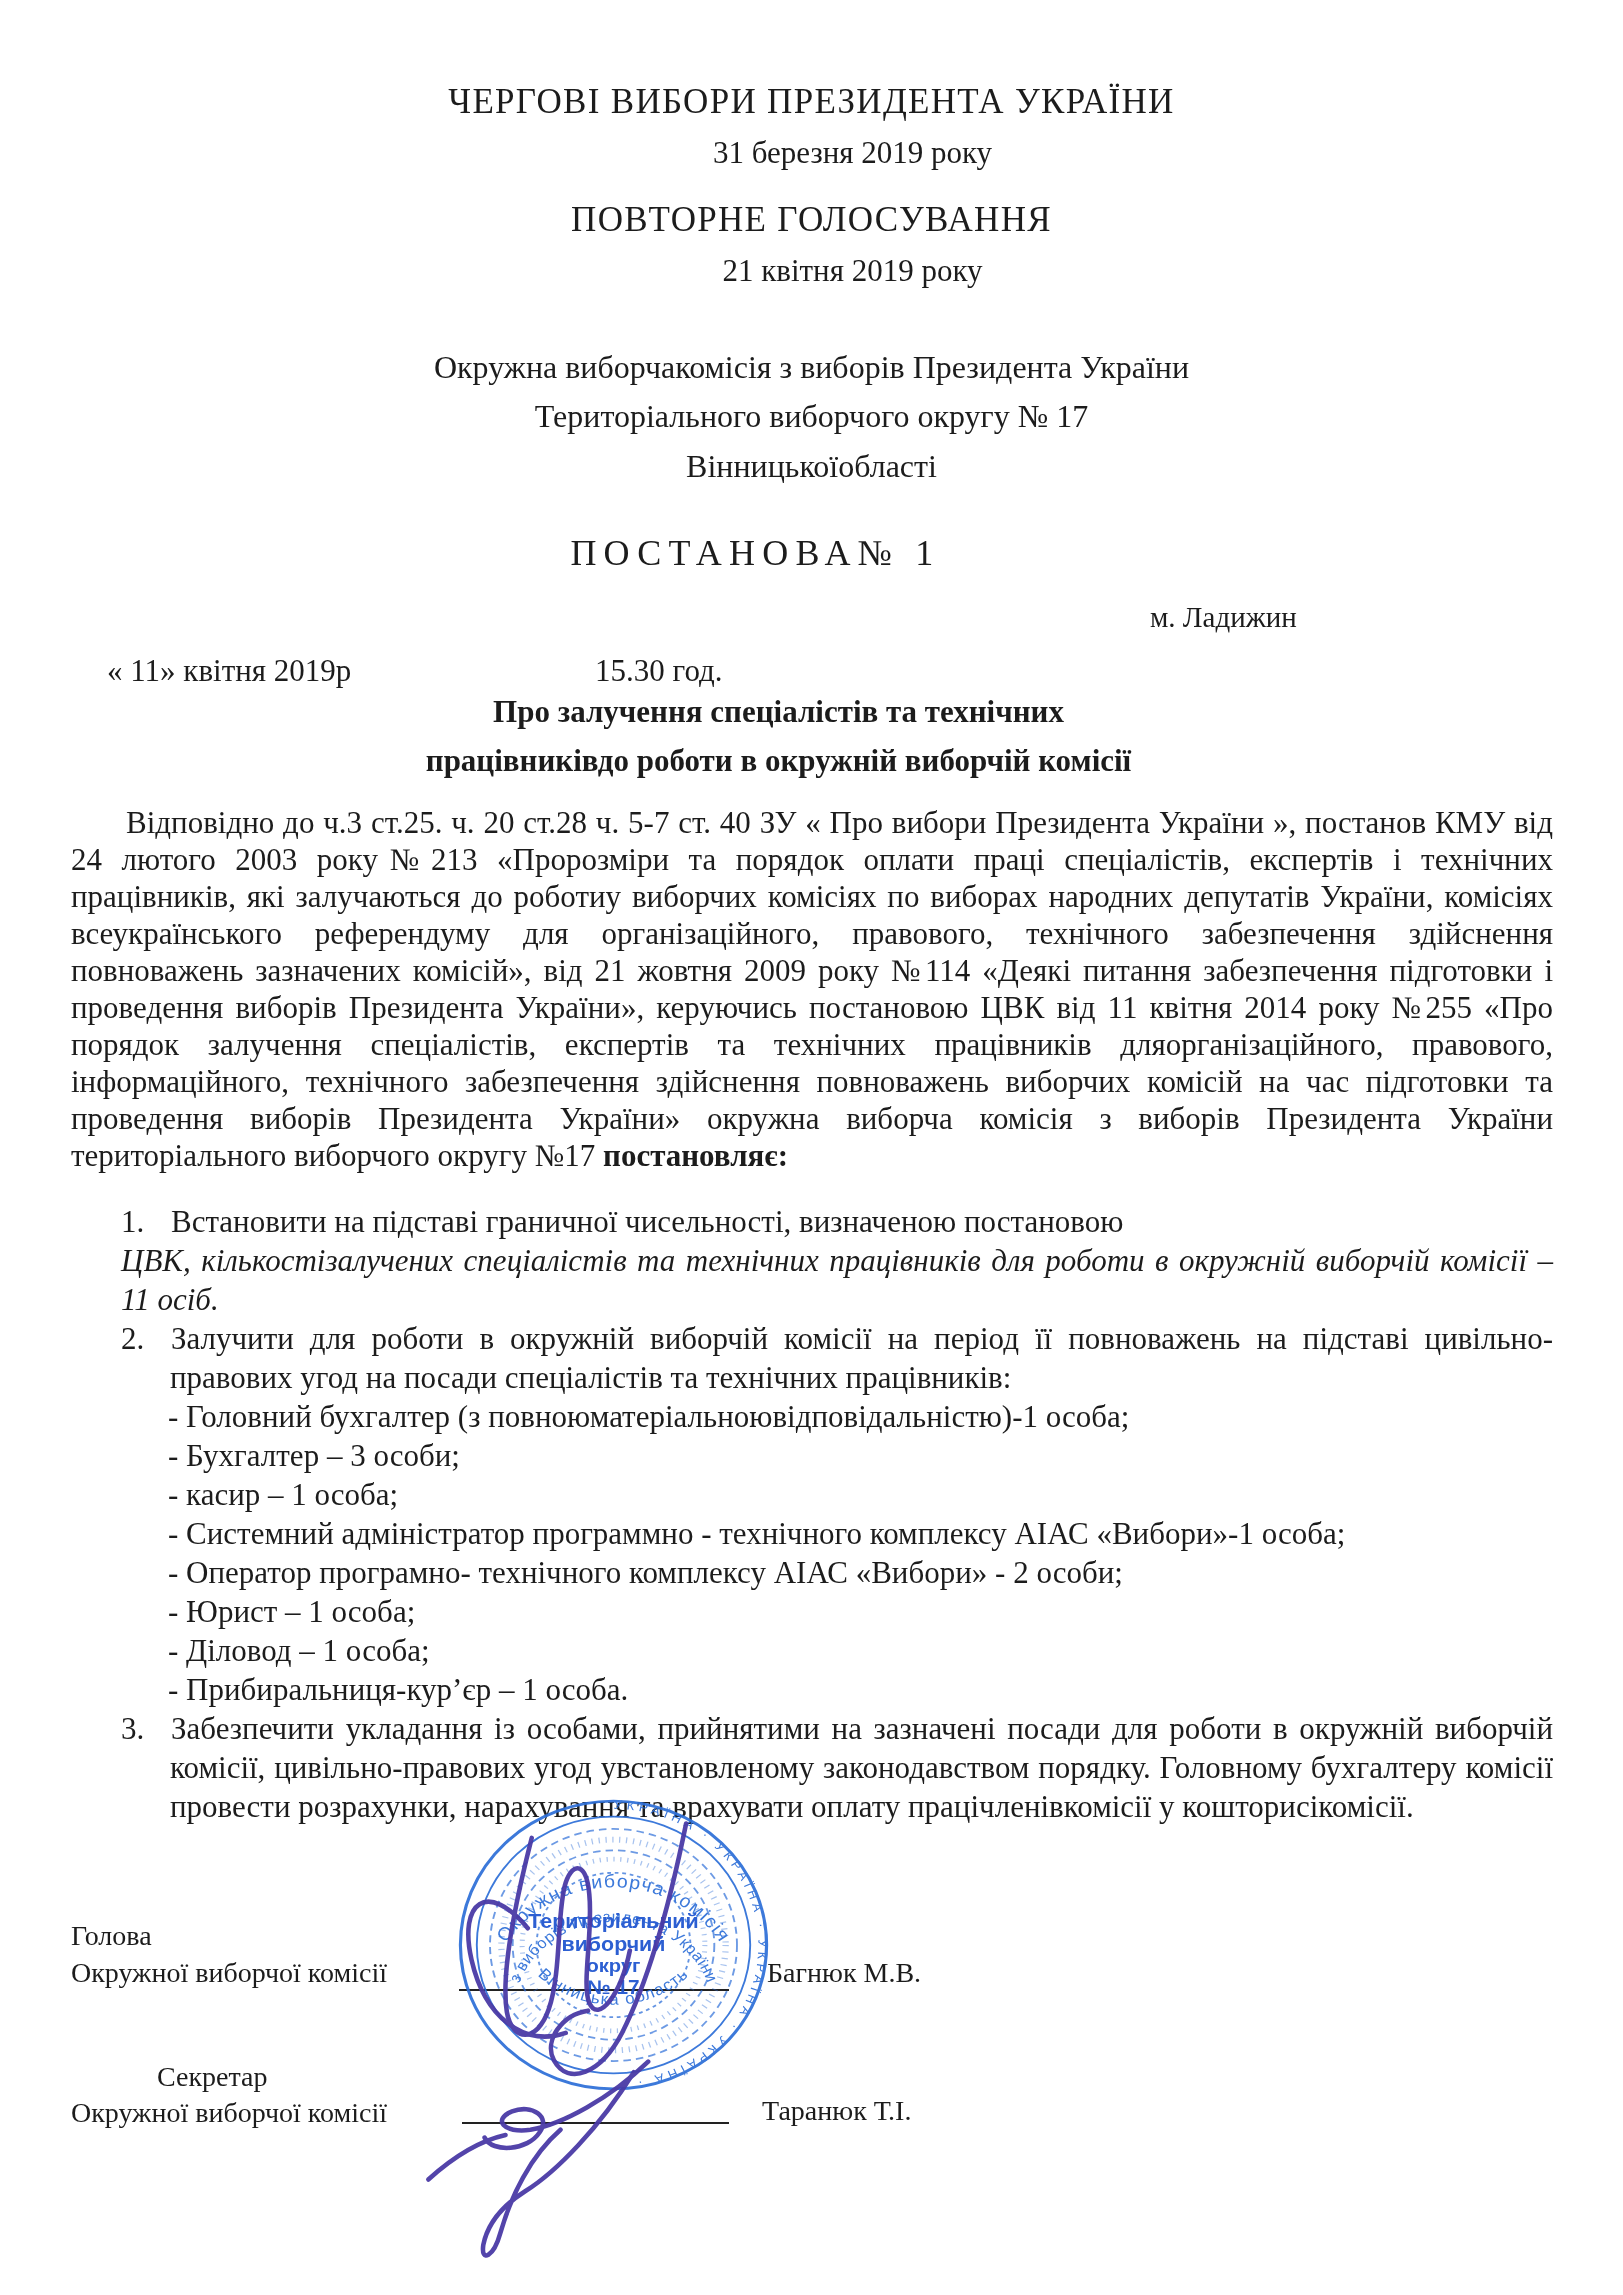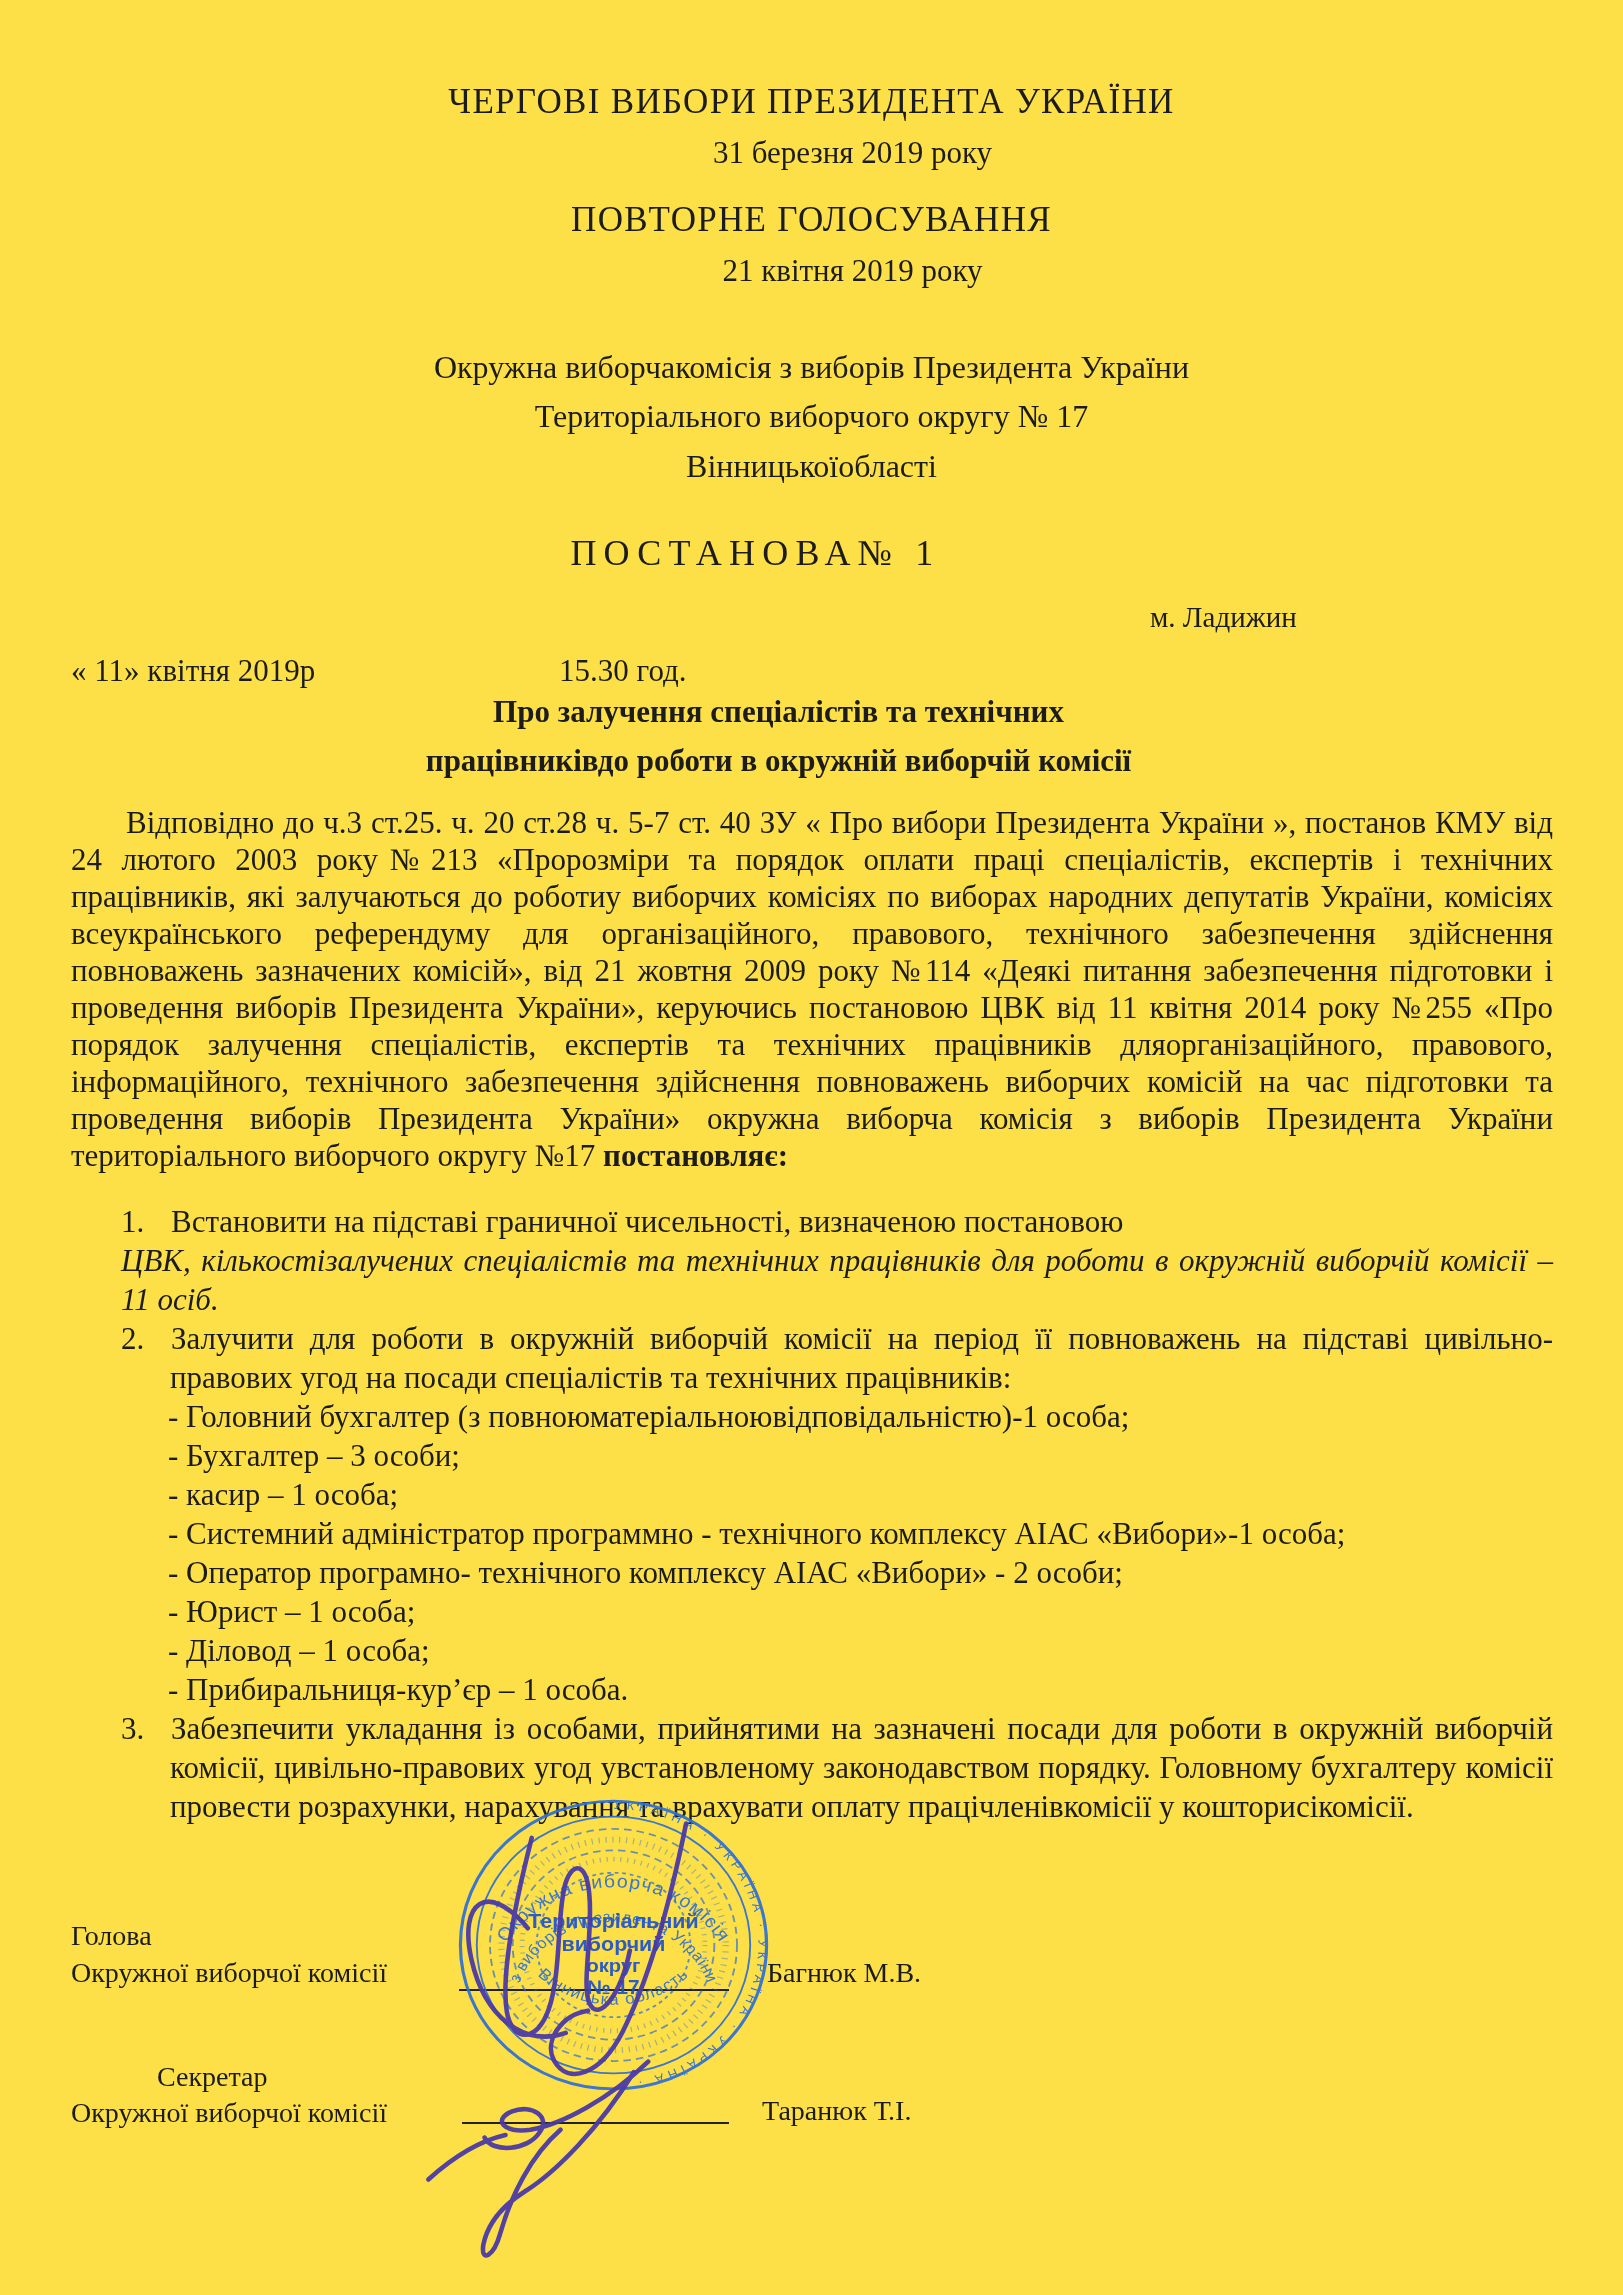--- a/index.html
+++ b/index.html
@@ -1,31 +1,31 @@
 <!DOCTYPE html>
 <html lang="uk" style="font-size:10.5px"><head>
 <meta charset="utf-8">
 <style>
   html,body{margin:0;padding:0;background:#8a8a8a;}
   .page{
     position:relative;
     width:1623px;height:2295px;
-    background:#fde047;
+    background:#ffffff;
     font-family:"Liberation Serif", serif;
     color:#1c1c1c;
     overflow:hidden;
   }
   .abs{position:absolute;}
   .cline{left:0;width:1623px;text-align:center;line-height:1.12;white-space:nowrap;}
   .caps{font-size:35px;letter-spacing:1.3px;}
   .dateline{font-size:31px;padding-left:41px;}
   .comm{font-size:32px;}
   .rtitle{font-size:36px;letter-spacing:7.2px;transform:translateX(-56px);}
   .place{font-size:29px;}
-  .dt{font-size:31px;}
+  .dt{font-size:31px;margin-left:36px;}
   .subject{font-size:31px;font-weight:bold;transform:translateX(-33px);}
   .bodycol{left:71px;width:1482px;font-size:31px;}
   .preamble{line-height:37px;text-align:justify;text-indent:55px;}
   .bold{font-weight:bold;}
   .list{line-height:39px;}
   .num{display:inline-block;width:50px;margin-left:50px;text-indent:0;}
   .hang{padding-left:99px;text-indent:-99px;text-align:justify;}
   .hang .num{margin-left:50px;}
   .item1-first{white-space:nowrap;}
   .item1-cont{padding-left:50px;text-align:justify;font-style:italic;}

